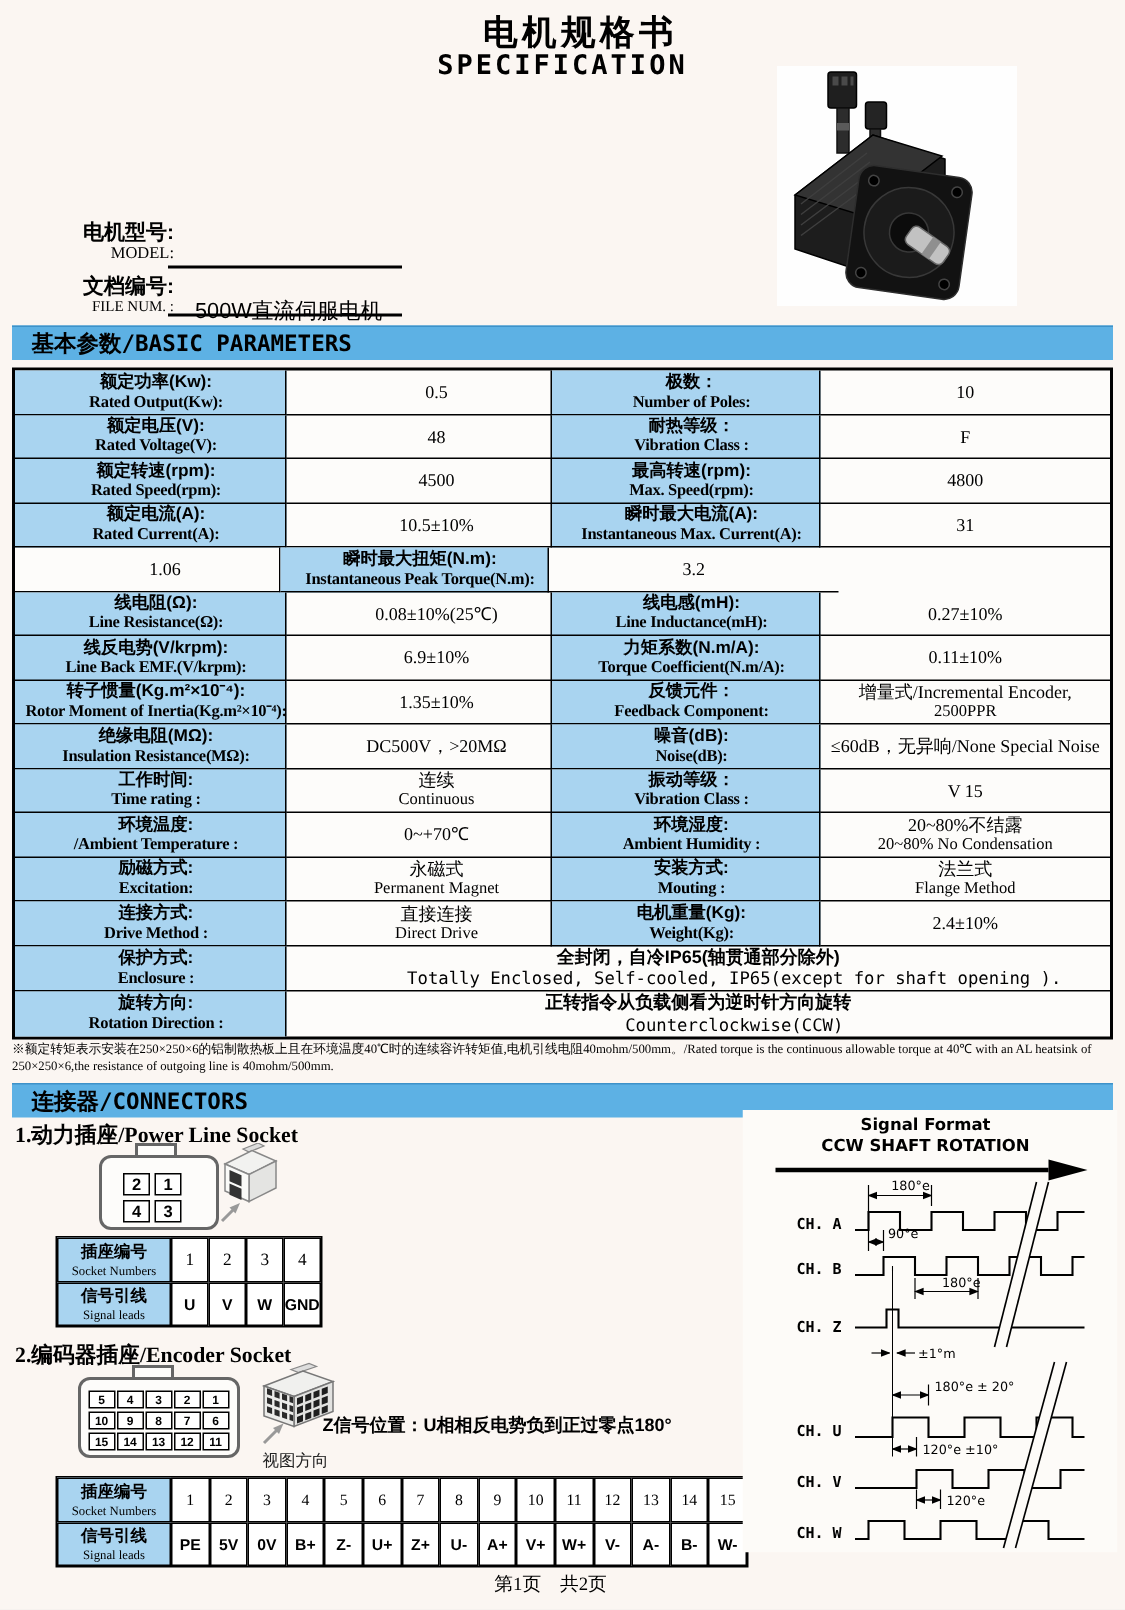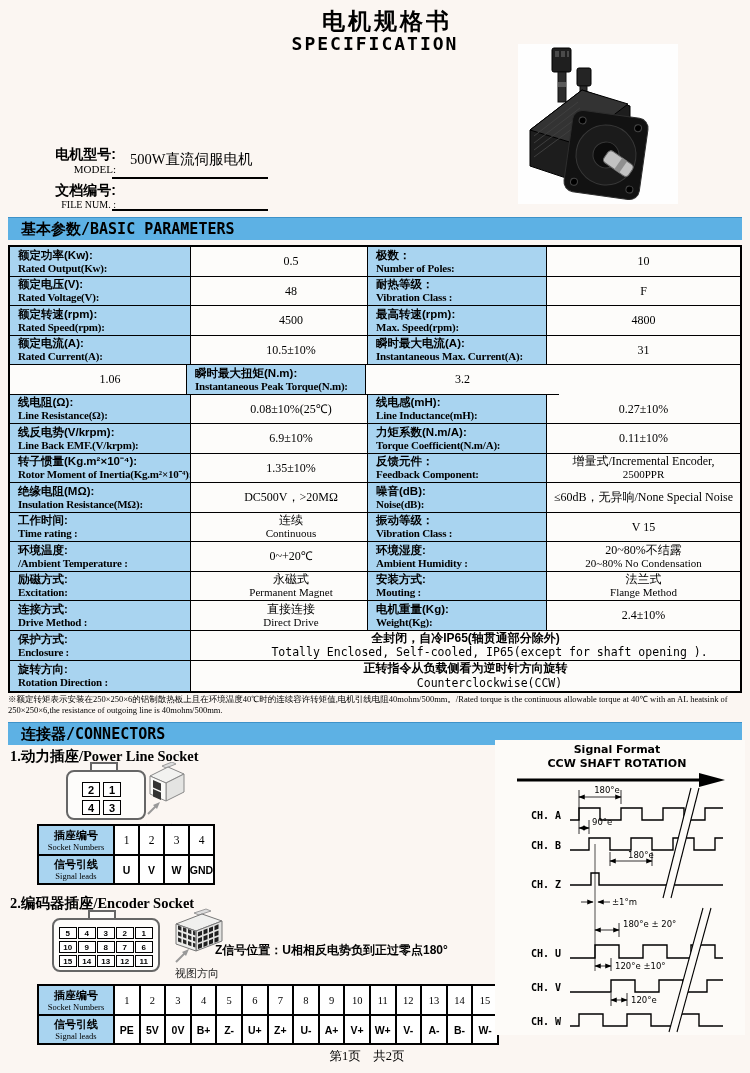--- a/index.html
+++ b/index.html
@@ -10,38 +10,38 @@
 
   
   .title-cn{left:0;top:6px;width:100%;text-align:center;font-family:"Liberation Sans",sans-serif;
             font-weight:bold;font-size:23px;letter-spacing:3px;margin-left:12px;}
   .title-en{left:0;top:33px;width:100%;text-align:center;font-family:"DejaVu Sans Mono",monospace;
             font-weight:bold;font-size:18px;letter-spacing:2px;}
 
   
   .mlabel-cn{font-family:"Liberation Sans",sans-serif;font-weight:bold;font-size:14px;}
   .mlabel-en{font-size:11px;}
-  .mval{font-family:Liberation Serif, serif;font-size:14.5px;}
+  .mval{font-family:Liberation Sans, sans-serif;font-size:14.5px;margin-top:48px;}
   .mline{border-bottom:2px solid #000;height:0;}
 
   
   .secbar{left:8px;width:734px;height:23px;background:#5db1e4;border-top:1px solid #3e92c9;
           font-family:"DejaVu Sans Mono","Liberation Sans",sans-serif;font-weight:bold;font-size:15px;
           line-height:23px;padding-left:13px;box-sizing:border-box;}
 
   
   .btable{left:8px;top:245px;width:734px;border:2px solid #000;background:#fdfcfa;box-sizing:border-box;}
   .brow{display:flex;height:29.5px;}
   .sprow{height:30px;}
   .bcell{box-sizing:border-box;border-right:1.5px solid #000;border-bottom:1.5px solid #000;
          overflow:hidden;display:flex;flex-direction:column;justify-content:center;}
   .bcell:last-child{border-right:none;}
   .btable > .brow:last-child .bcell{border-bottom:none;}
   .c1{width:181px;} .c2{width:177px;padding-left:24px;} .c3{width:179px;} .c4{width:193px;} .cspan{width:549px;}
-  .lab{background:#a9d4f0;padding-left:8px;}
+  .lab{background:#a9d4f0;padding-left:8px;align-items:center;}
   .lab .cn{font-family:"Liberation Sans",sans-serif;font-weight:bold;font-size:11.5px;line-height:14px;white-space:nowrap;}
   .lab .en{font-weight:bold;font-size:11px;line-height:13px;white-space:nowrap;letter-spacing:-0.2px;}
   .val{align-items:center;text-align:center;}
   .val .va{font-size:12px;line-height:14px;}
   .val .vb{font-size:11px;line-height:13px;}
   .val .vb:empty{display:none;}
   .cspan .va{font-family:"Liberation Sans",sans-serif;font-weight:bold;font-size:12px;line-height:14.5px;}
   .cspan .vb{font-family:"DejaVu Sans Mono",monospace;font-size:11.5px;line-height:14px;margin-left:48px;}
 
   .footnote{left:8px;top:694px;width:734px;font-size:8.5px;line-height:11px;}
@@ -326,21 +326,21 @@
 
           </div>
         </div>
 
         <div class="brow">
           <div class="bcell lab c1">
             <span class="cn">环境温度:</span>
             <span class="en">/Ambient Temperature :</span>
           </div>
           <div class="bcell val c2">
-            <span class="va">0~+20℃</span>
+            <span class="va">0~+70℃</span>
 
           </div>
           <div class="bcell lab c3">
             <span class="cn">环境湿度:</span>
             <span class="en">Ambient Humidity :</span>
           </div>
           <div class="bcell val c4">
             <span class="va">20~80%不结露</span>
             <span class="vb">20~80% No Condensation</span>
           </div>

